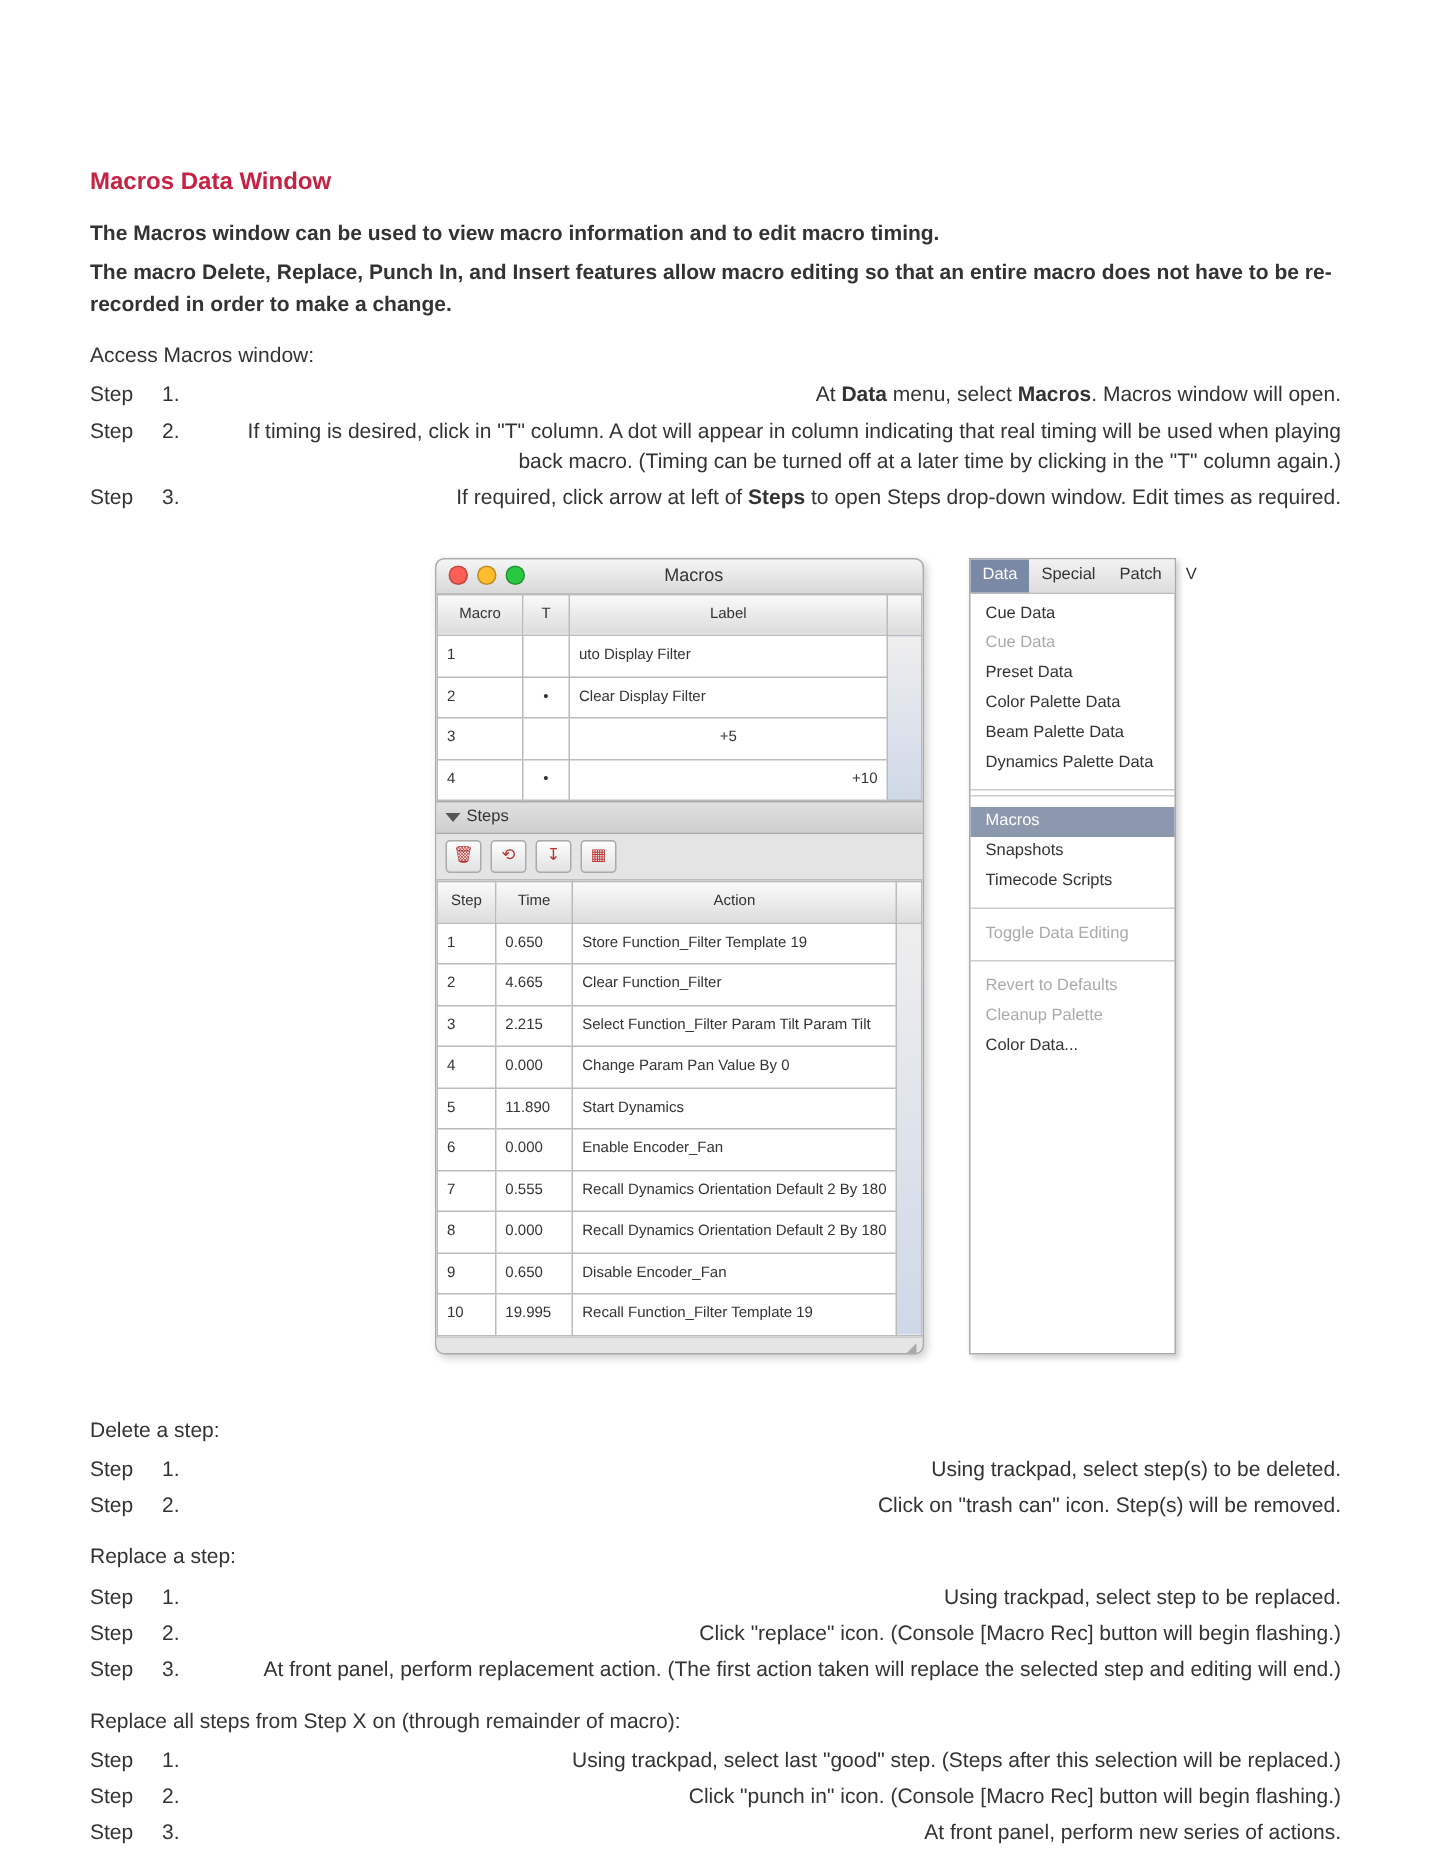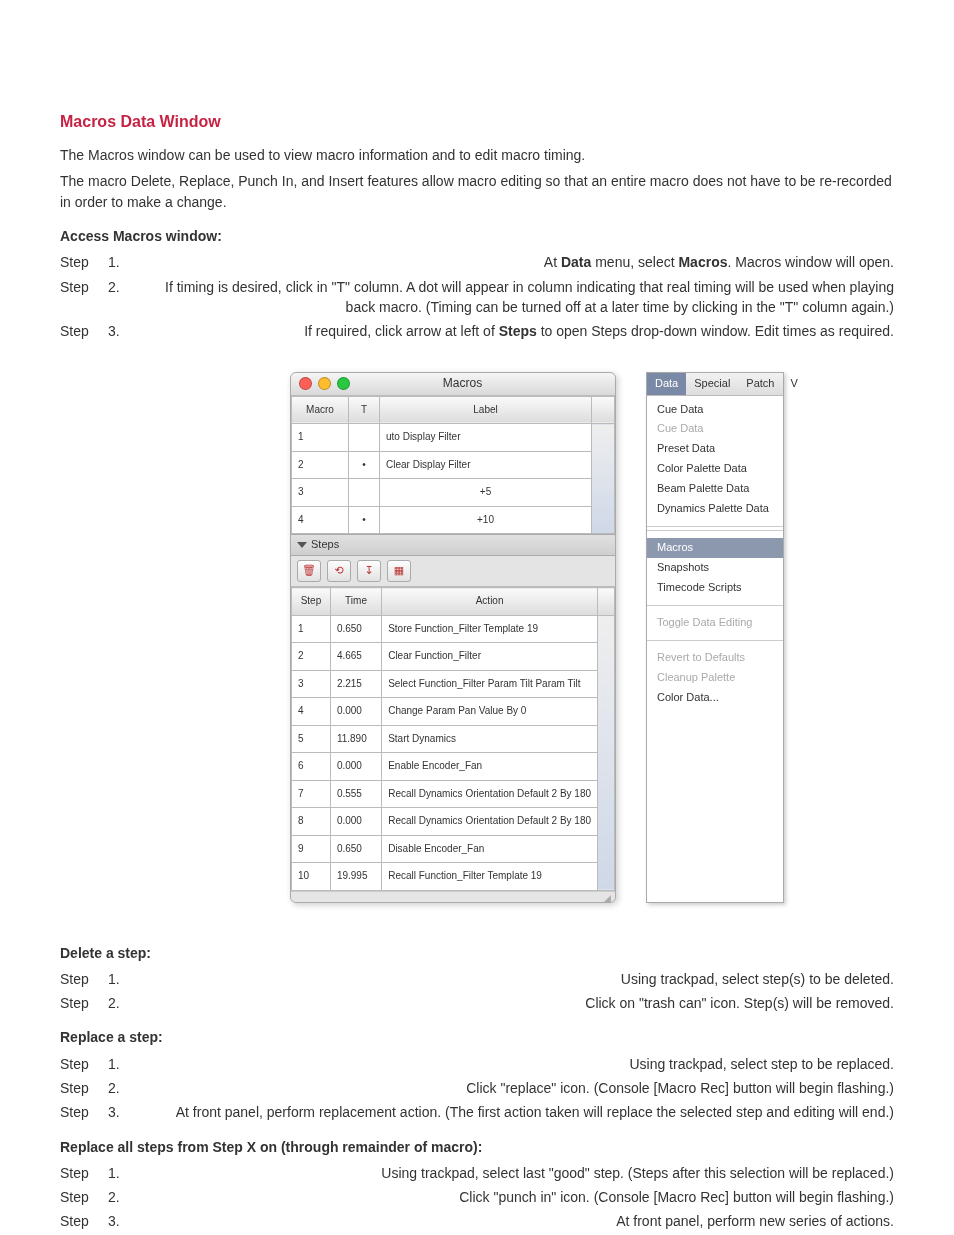--- a/index.html
+++ b/index.html
@@ -11,22 +11,22 @@
     font-size: 14px;
     line-height: 1.45;
     background: #fff;
   }
   h2.section-title {
     color: #c62243;
     font-size: 16px;
     font-weight: bold;
     margin: 50px 0 12px 0;
   }
-  p { margin: 6px 0; }
-  .bold-label { font-weight: bold; margin-top: 14px; }
+  p { margin: 6px 0; font-weight: bold; }
+  .bold-label { font-weight: normal; margin-top: 14px; }
   .steps-block { margin: 4px 0 14px 0; }
   .step-row { display: flex; margin: 4px 0; }
   .step-word { width: 48px; flex-shrink: 0; }
   .step-num  { width: 26px; flex-shrink: 0; }
   .step-text { flex: 1; text-align: right; }
   .note-rule { border: none; border-top: 1px solid #555; margin: 18px 0 8px 0; height: 0; }
   .note-row { margin-bottom: 14px; text-align: right; }
   .note-row .nb { font-weight: bold; }
 
   
@@ -208,21 +208,21 @@
             <td>Clear Display Filter</td>
           </tr>
       <tr>
             <td>3</td>
             <td class="c"></td>
             <td style="text-align:center">+5</td>
           </tr>
       <tr>
             <td>4</td>
             <td class="c">•</td>
-            <td style="text-align:center">+10</td>
+            <td style="text-align:right">+10</td>
           </tr>
     </tbody>
       </table>
 
     <div class="steps-header">
       <span class="tri"></span>
       <span>Steps</span>
     </div>
 
     <div class="toolbar">

